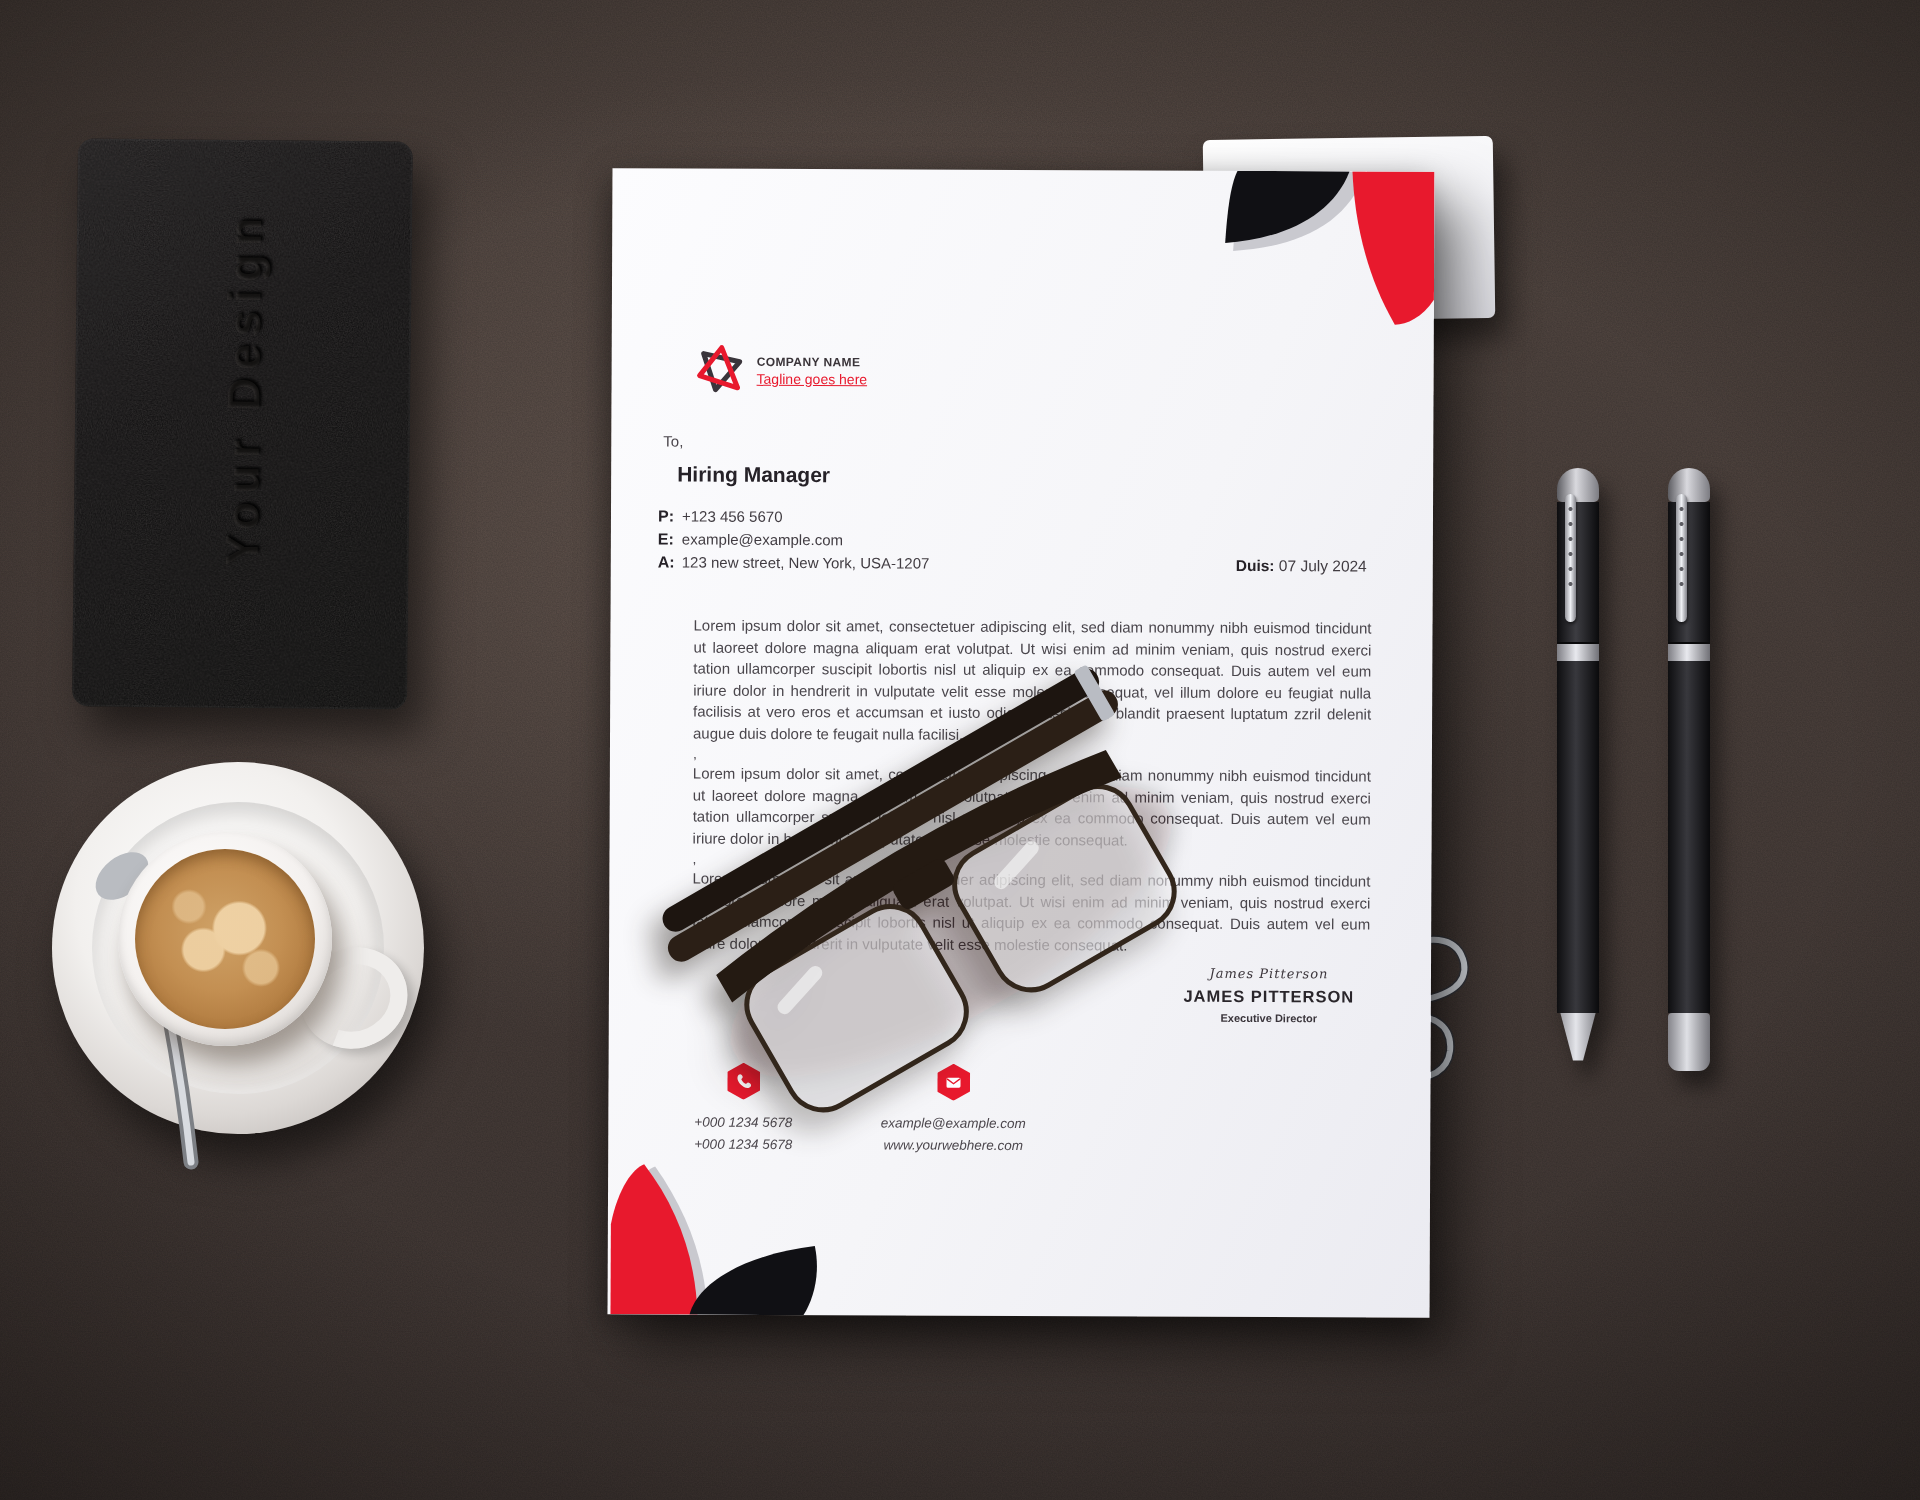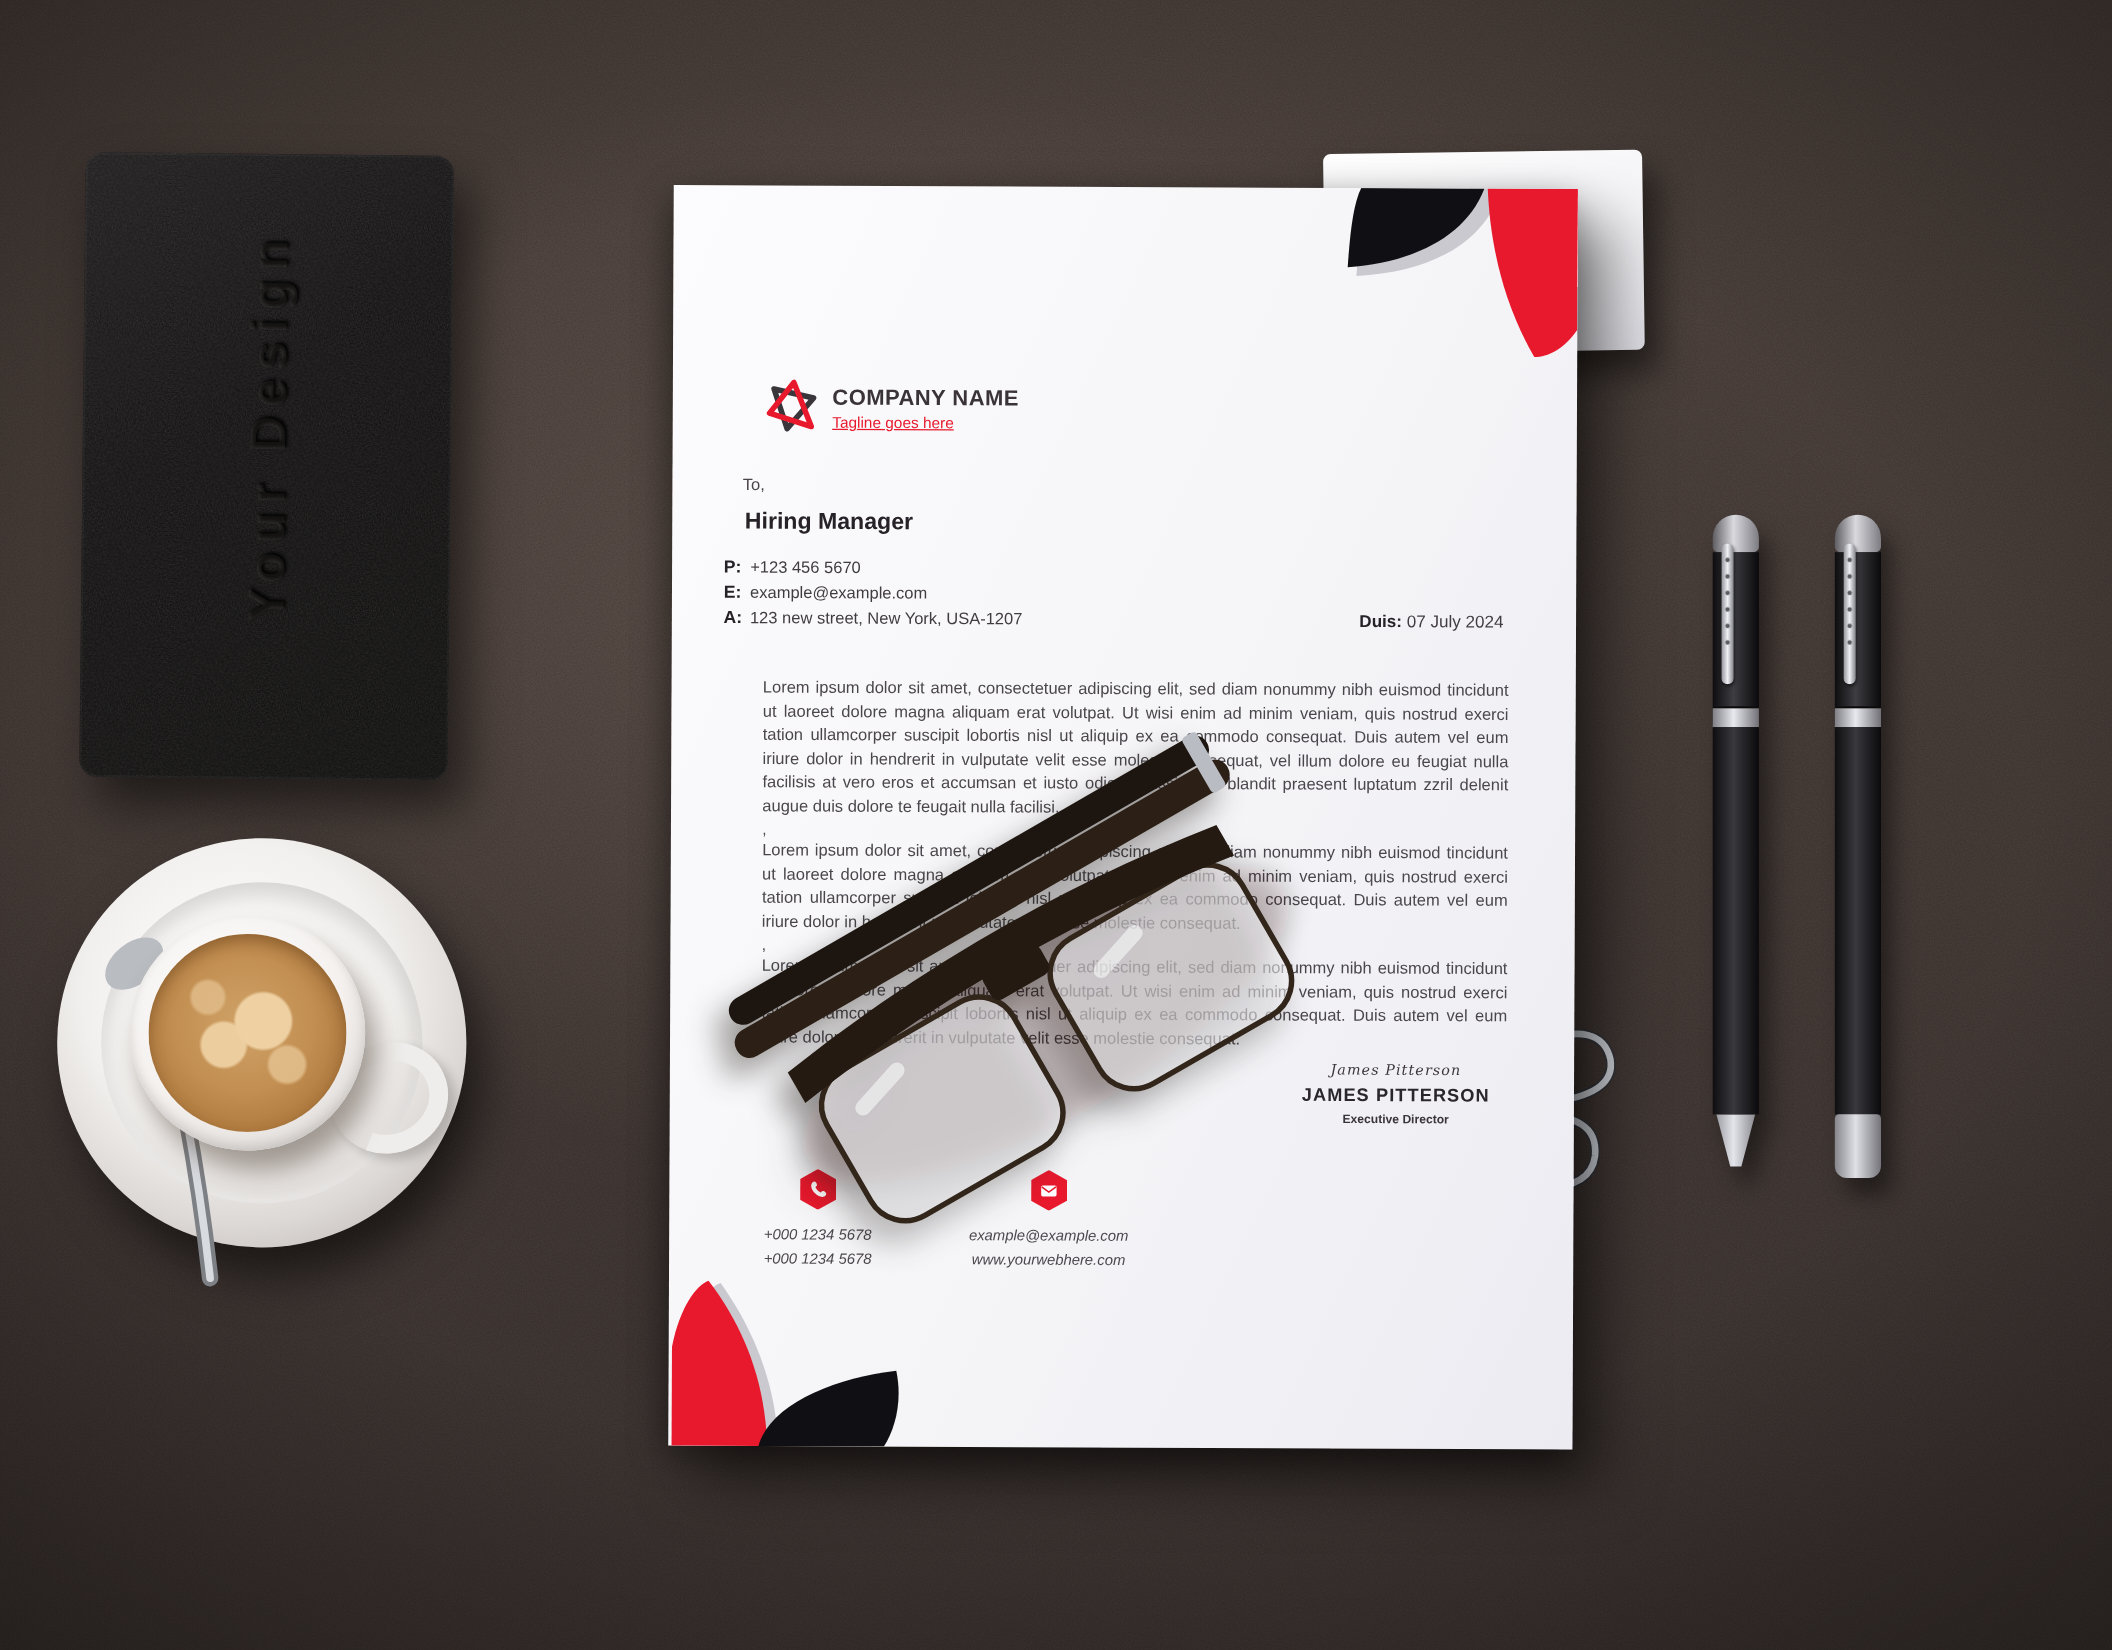--- a/index.html
+++ b/index.html
@@ -79,24 +79,24 @@
   .clip-wires{position:absolute;left:1270px;top:915px;pointer-events:none;}
 
   
   .paper{position:absolute;left:610px;top:170px;width:822px;height:1146px;
     background:linear-gradient(115deg,#fcfcfe 0%,#f5f5f8 55%,#ebebf1 100%);
     box-shadow:26px 30px 55px rgba(0,0,0,.5), -6px 10px 30px rgba(0,0,0,.35);
     transform:rotate(.25deg);}
   .corner-svg{position:absolute;inset:0;pointer-events:none;}
 
   .logo{position:absolute;left:83px;top:173px;display:flex;align-items:center;gap:12px;}
-  .logo-text .cname{font-size:20px;font-weight:bold;letter-spacing:.4px;color:#3a3439;}
+  .logo-text .cname{font-size:12px;font-weight:bold;letter-spacing:.4px;color:#3a3439;}
   .logo-text .ctag{font-size:14px;color:#e8192d;margin-top:2px;text-decoration:underline;}
 
-  .to-label{position:absolute;left:64px;top:264px;font-size:15px;color:#4a454b;}
+  .to-label{position:absolute;left:52px;top:264px;font-size:15px;color:#4a454b;}
   .to-name{position:absolute;left:66px;top:294px;font-size:21px;font-weight:bold;color:#262228;}
 
   .contact{position:absolute;left:47px;top:339px;}
   .contact .row{display:flex;align-items:baseline;height:23px;}
   .contact .lbl{font-size:16px;font-weight:bold;color:#262228;width:24px;}
   .contact .val{font-size:15px;color:#413c42;}
 
   .dateline{position:absolute;left:500px;top:386px;width:256px;text-align:right;font-size:15.5px;color:#413c42;}
   .dateline b{color:#262228;}
 

